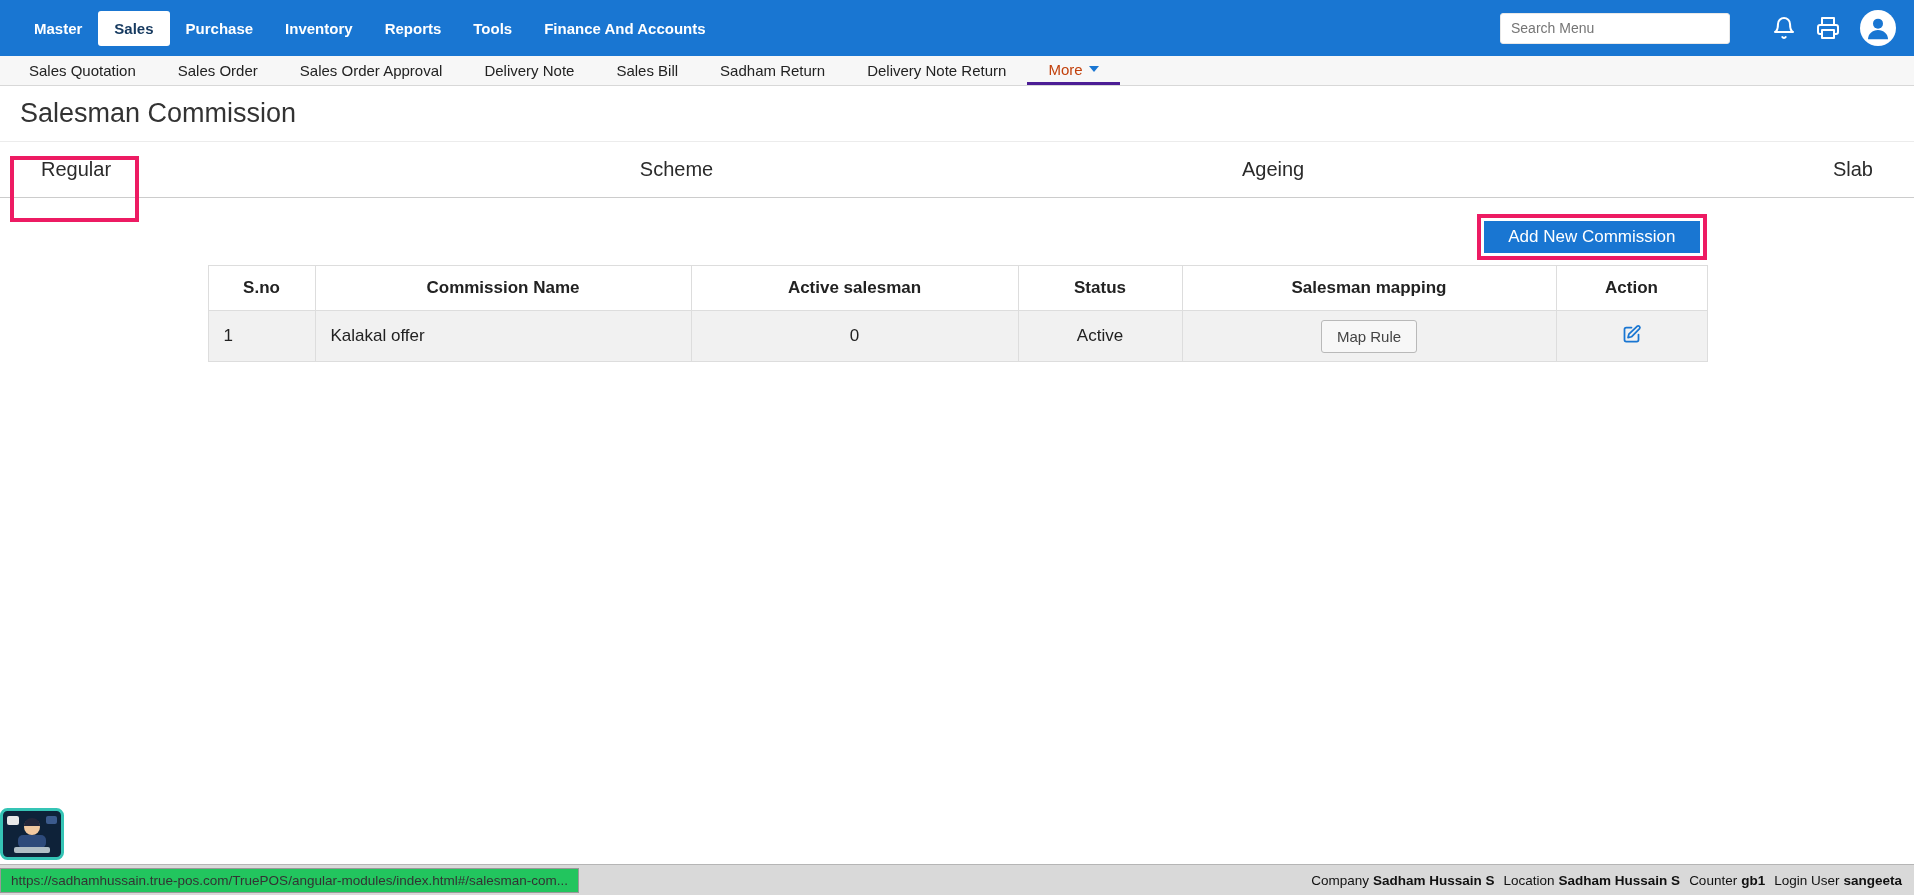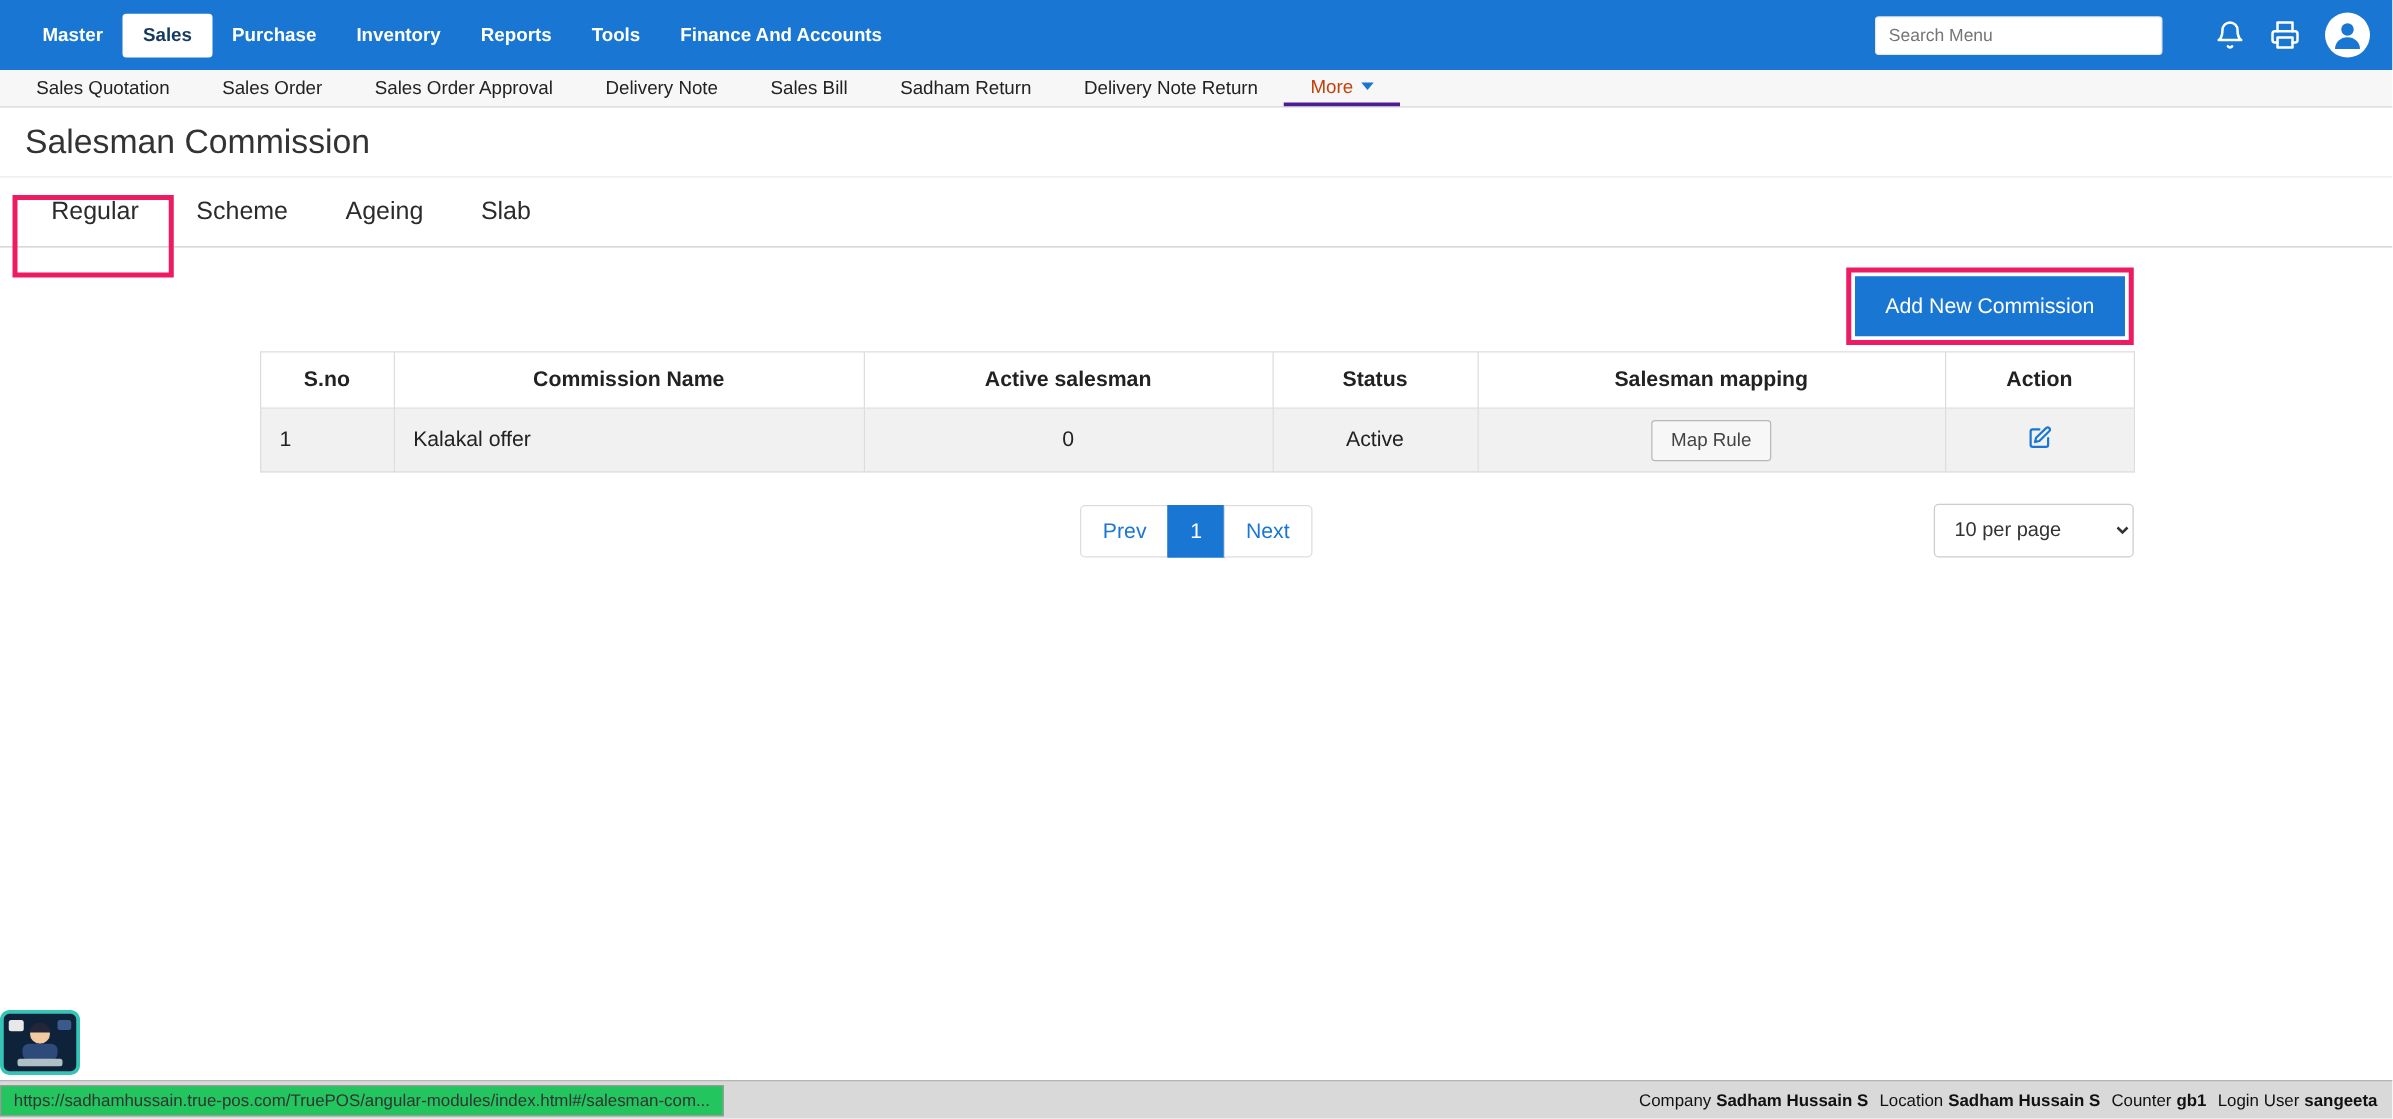--- a/index.html
+++ b/index.html
@@ -23,33 +23,33 @@
   .subnav { height:30px; background:#f7f7f7; border-bottom:1px solid #d8d8d8; display:flex; align-items:stretch; padding:0 8px; }
   .subnav-item { display:flex; align-items:center; padding:0 21px; font-size:15px; color:#222; cursor:pointer; white-space:nowrap; }
   .subnav-item.active { color:#c2410c; border-bottom:3px solid #4c1d95; gap:6px; }
   .caret-down { width:0; height:0; border-left:5px solid transparent; border-right:5px solid transparent; border-top:6px solid #1976d2; display:inline-block; }
 
   
   .title-block { height:56px; display:flex; align-items:center; padding:0 20px; border-bottom:1px solid #ececec; }
   .page-title { font-size:27px; font-weight:500; color:#333; }
 
   
-  .tabstrip { height:56px; display:flex; align-items:stretch; padding:0 18px; border-bottom:1px solid #ccc; }
+  .tabstrip { height:56px; display:flex; align-items:stretch; padding:0 18px; border-bottom:1px solid #ccc;justify-content:space-between; }
   .tab { display:flex; align-items:center; padding:0 23px; font-size:20px; color:#2b2b2b; cursor:pointer; }
 
   .annot-regular { position:absolute; left:10px; top:156px; width:129px; height:66px; border:4px solid #ed1b63; z-index:6; pointer-events:none; }
 
   
   .content { width:1499px; margin:16px auto 0 auto; }
   .toolbar { display:flex; justify-content:flex-end; align-items:center; gap:12px; }
   .search-commission { position:relative; }
   .search-commission input { width:246px; height:43px; border:1px solid #ccc; border-radius:4px; padding:0 38px 0 14px; font-size:17px; font-family:"Liberation Sans",sans-serif; color:#333; outline:none; }
   .search-commission .mag { position:absolute; right:10px; top:10px; width:22px; height:22px; }
   .annot-button { border:4px solid #ed1b63; padding:3px; }
-  .btn-primary { height:48px; background:#1976d2; color:#fff; border:none; font-size:17px; font-weight:500; padding:0 24px; cursor:pointer; font-family:"Liberation Sans",sans-serif; }
+  .btn-primary { height:32px; background:#1976d2; color:#fff; border:none; font-size:17px; font-weight:500; padding:0 24px; cursor:pointer; font-family:"Liberation Sans",sans-serif; }
 
   
   table.commission { width:100%; border-collapse:collapse; table-layout:fixed; margin-top:5px; }
   .commission th { height:45px; background:#fff; border:1px solid #ddd; font-size:17px; font-weight:700; color:#222; }
   .commission td { height:51px; background:#f1f1f1; border:1px solid #ddd; font-size:17px; color:#222; }
   .al { text-align:left; padding-left:15px; }
   .ac { text-align:center; }
   .map-rule-btn { display:inline-block; padding:7px 15px; background:#f7f7f7; border:1px solid #b9b9b9; border-radius:3px; font-size:15px; color:#444; cursor:pointer; font-family:"Liberation Sans",sans-serif; }
   .edit-btn { background:none; border:none; cursor:pointer; padding:2px; }
 
@@ -179,33 +179,20 @@
                   <path d="M12 4H6a2 2 0 0 0-2 2v12a2 2 0 0 0 2 2h12a2 2 0 0 0 2-2v-6"></path>
                   <path d="M18.4 2.6a2 2 0 0 1 2.8 2.8L12 14.6l-4 1 1-4 9.4-9z"></path>
                 </svg>
             </span>
           </button>
         </td>
       </tr>
     </tbody>
   </table>
 
-  <div class="pagerow">
-    <div class="pg-side"></div>
-    <div class="pagination">
-      <button class="page-btn">Prev</button>
-      <button class="page-btn current">1</button>
-      <button class="page-btn">Next</button>
-    </div>
-    <div class="pg-side right">
-      <select class="page-size-select">
-        <option>10 per page</option>
-      </select>
-    </div>
-  </div>
 
 </div>
 
 <div class="chat-widget">
   <svg viewBox="0 0 64 52" width="64" height="52">
     <rect x="1.5" y="1.5" width="61" height="49" rx="6" fill="#0e2239" stroke="#35c4b5" stroke-width="3"></rect>
     <rect x="7" y="8" width="12" height="9" rx="2" fill="#e8e8e8"></rect>
     <rect x="46" y="8" width="11" height="8" rx="2" fill="#3b5a8c"></rect>
     <circle cx="32" cy="19" r="8" fill="#f2c9a0"></circle>
     <path d="M24 18c0-5 3.6-8 8-8s8 3 8 8z" fill="#23263a"></path>

